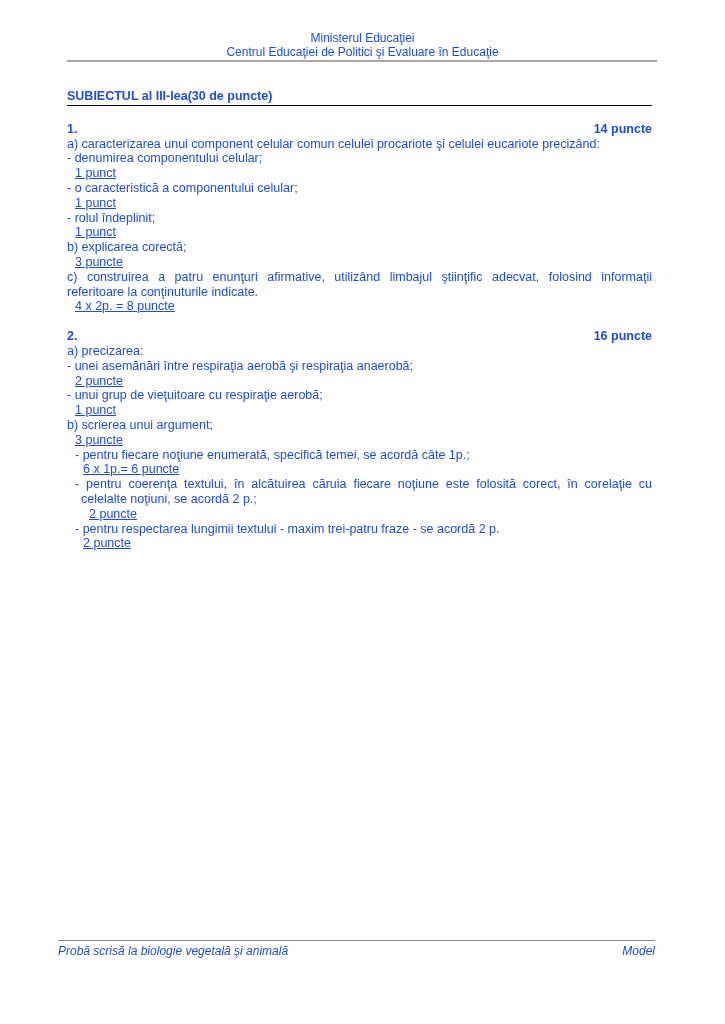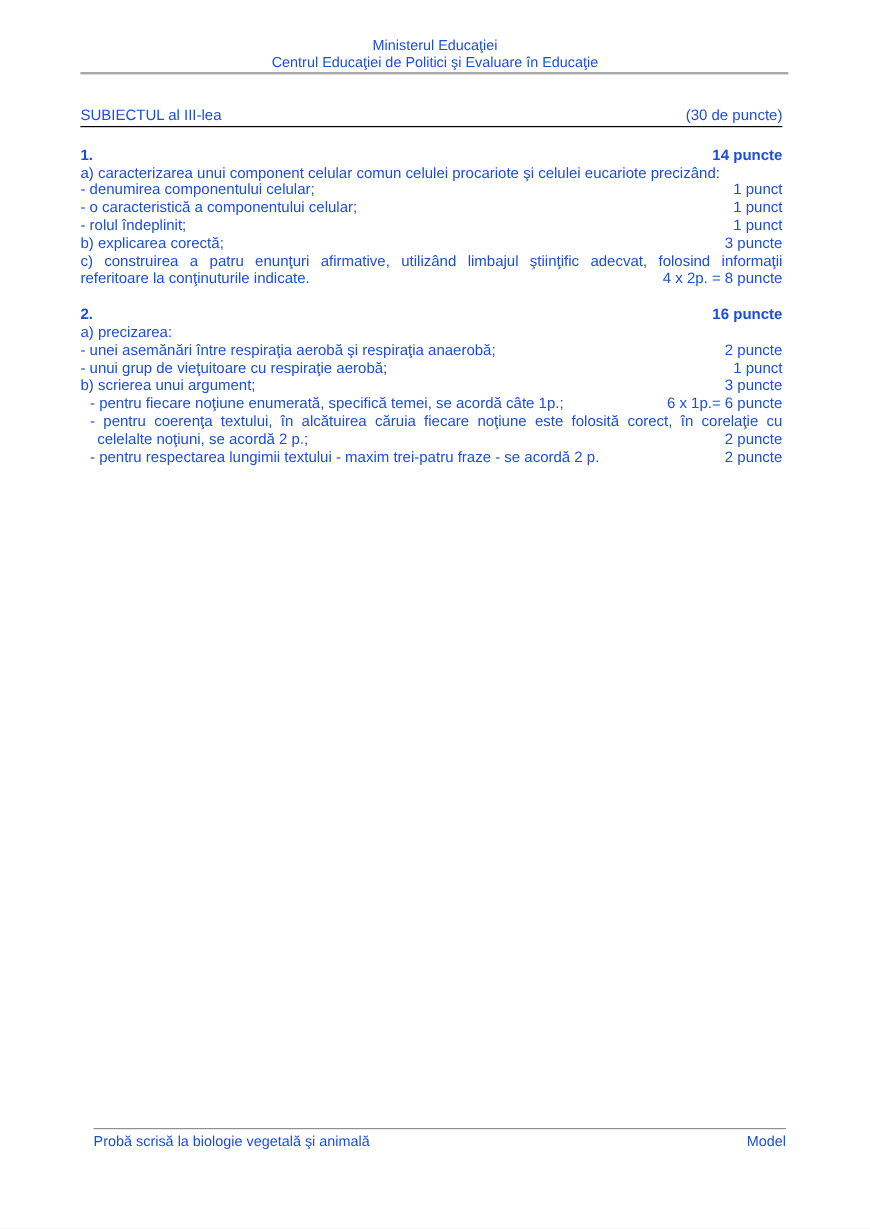--- a/index.html
+++ b/index.html
@@ -26,50 +26,50 @@
     margin-left: 67px;
     width: 590px;
     height: 0;
     border-top: 2px solid #a8a8a8;
     margin-top: 1px;
   }
   
   .content { margin: 0 73px 0 67px; }
   .title-row {
     display: flex;
-    justify-content: space-between;
-    font-weight: normal;
+    font-weight: bold;
     border-bottom: 1.5px solid #000;
     padding-bottom: 1px;
     margin-top: 27px;
   }
   .item-heading {
     display: flex;
     justify-content: space-between;
     font-weight: bold;
   }
   .mt16 { margin-top: 16px; }
   .mt15 { margin-top: 15px; }
-  .line { display: flex; justify-content: space-between; }
-  .line .pts { white-space: nowrap; padding-left: 8px; }
+  .line { display: flex; justify-content: space-between; flex-direction: column; }
+  .line .pts { white-space: nowrap; padding-left: 8px; text-decoration: underline; }
   .jline {
     display: block;
     text-align: justify;
     text-align-last: justify;
   }
   .ind1 { padding-left: 8px; }
   .ind2 { padding-left: 14px; }
   
   .doc-footer {
     position: absolute;
-    left: 78px;
+    left: 58px;
     right: 70px;
     top: 940px;
     font-size: 12px;
     line-height: 14px;
+    font-style: italic;
   }
   .footer-rule { border-top: 1.5px solid #8f8f8f; margin-bottom: 3px; }
   .footer-row1 { display: flex; justify-content: space-between; }
   .footer-center { text-align: center; margin-top: 3px; }
 </style>
 </head>
 <body>
 
 <div class="page">
 

